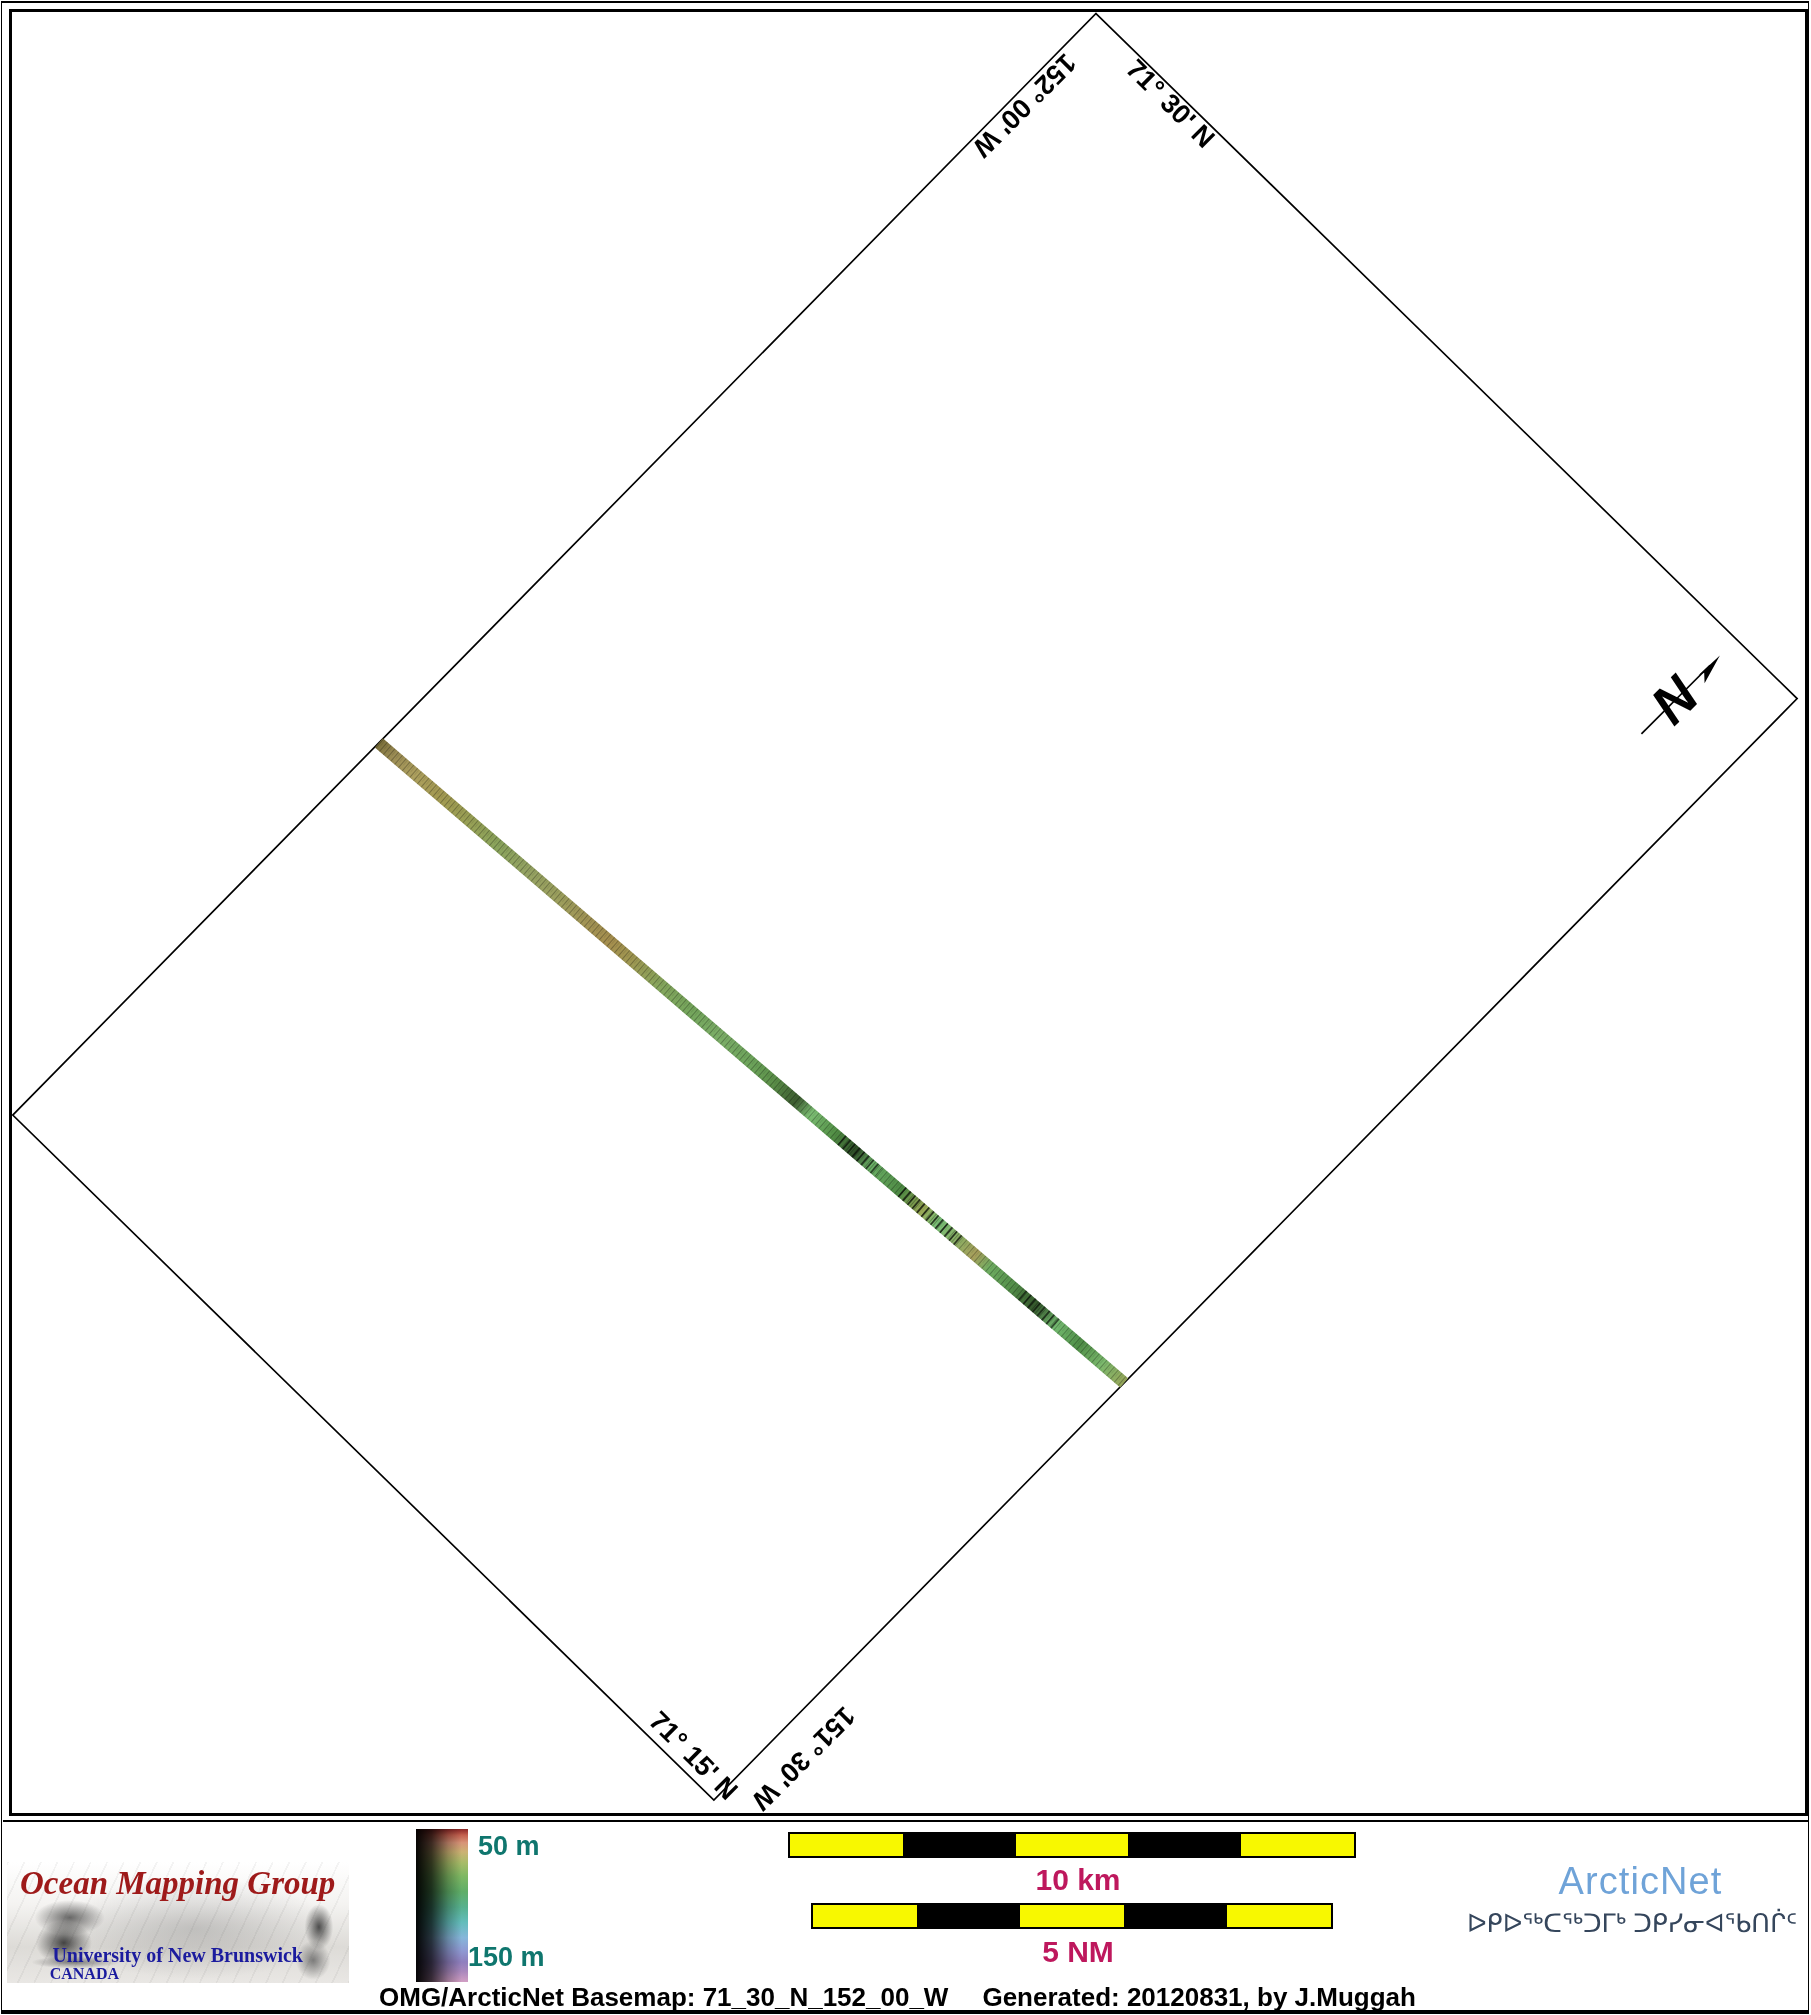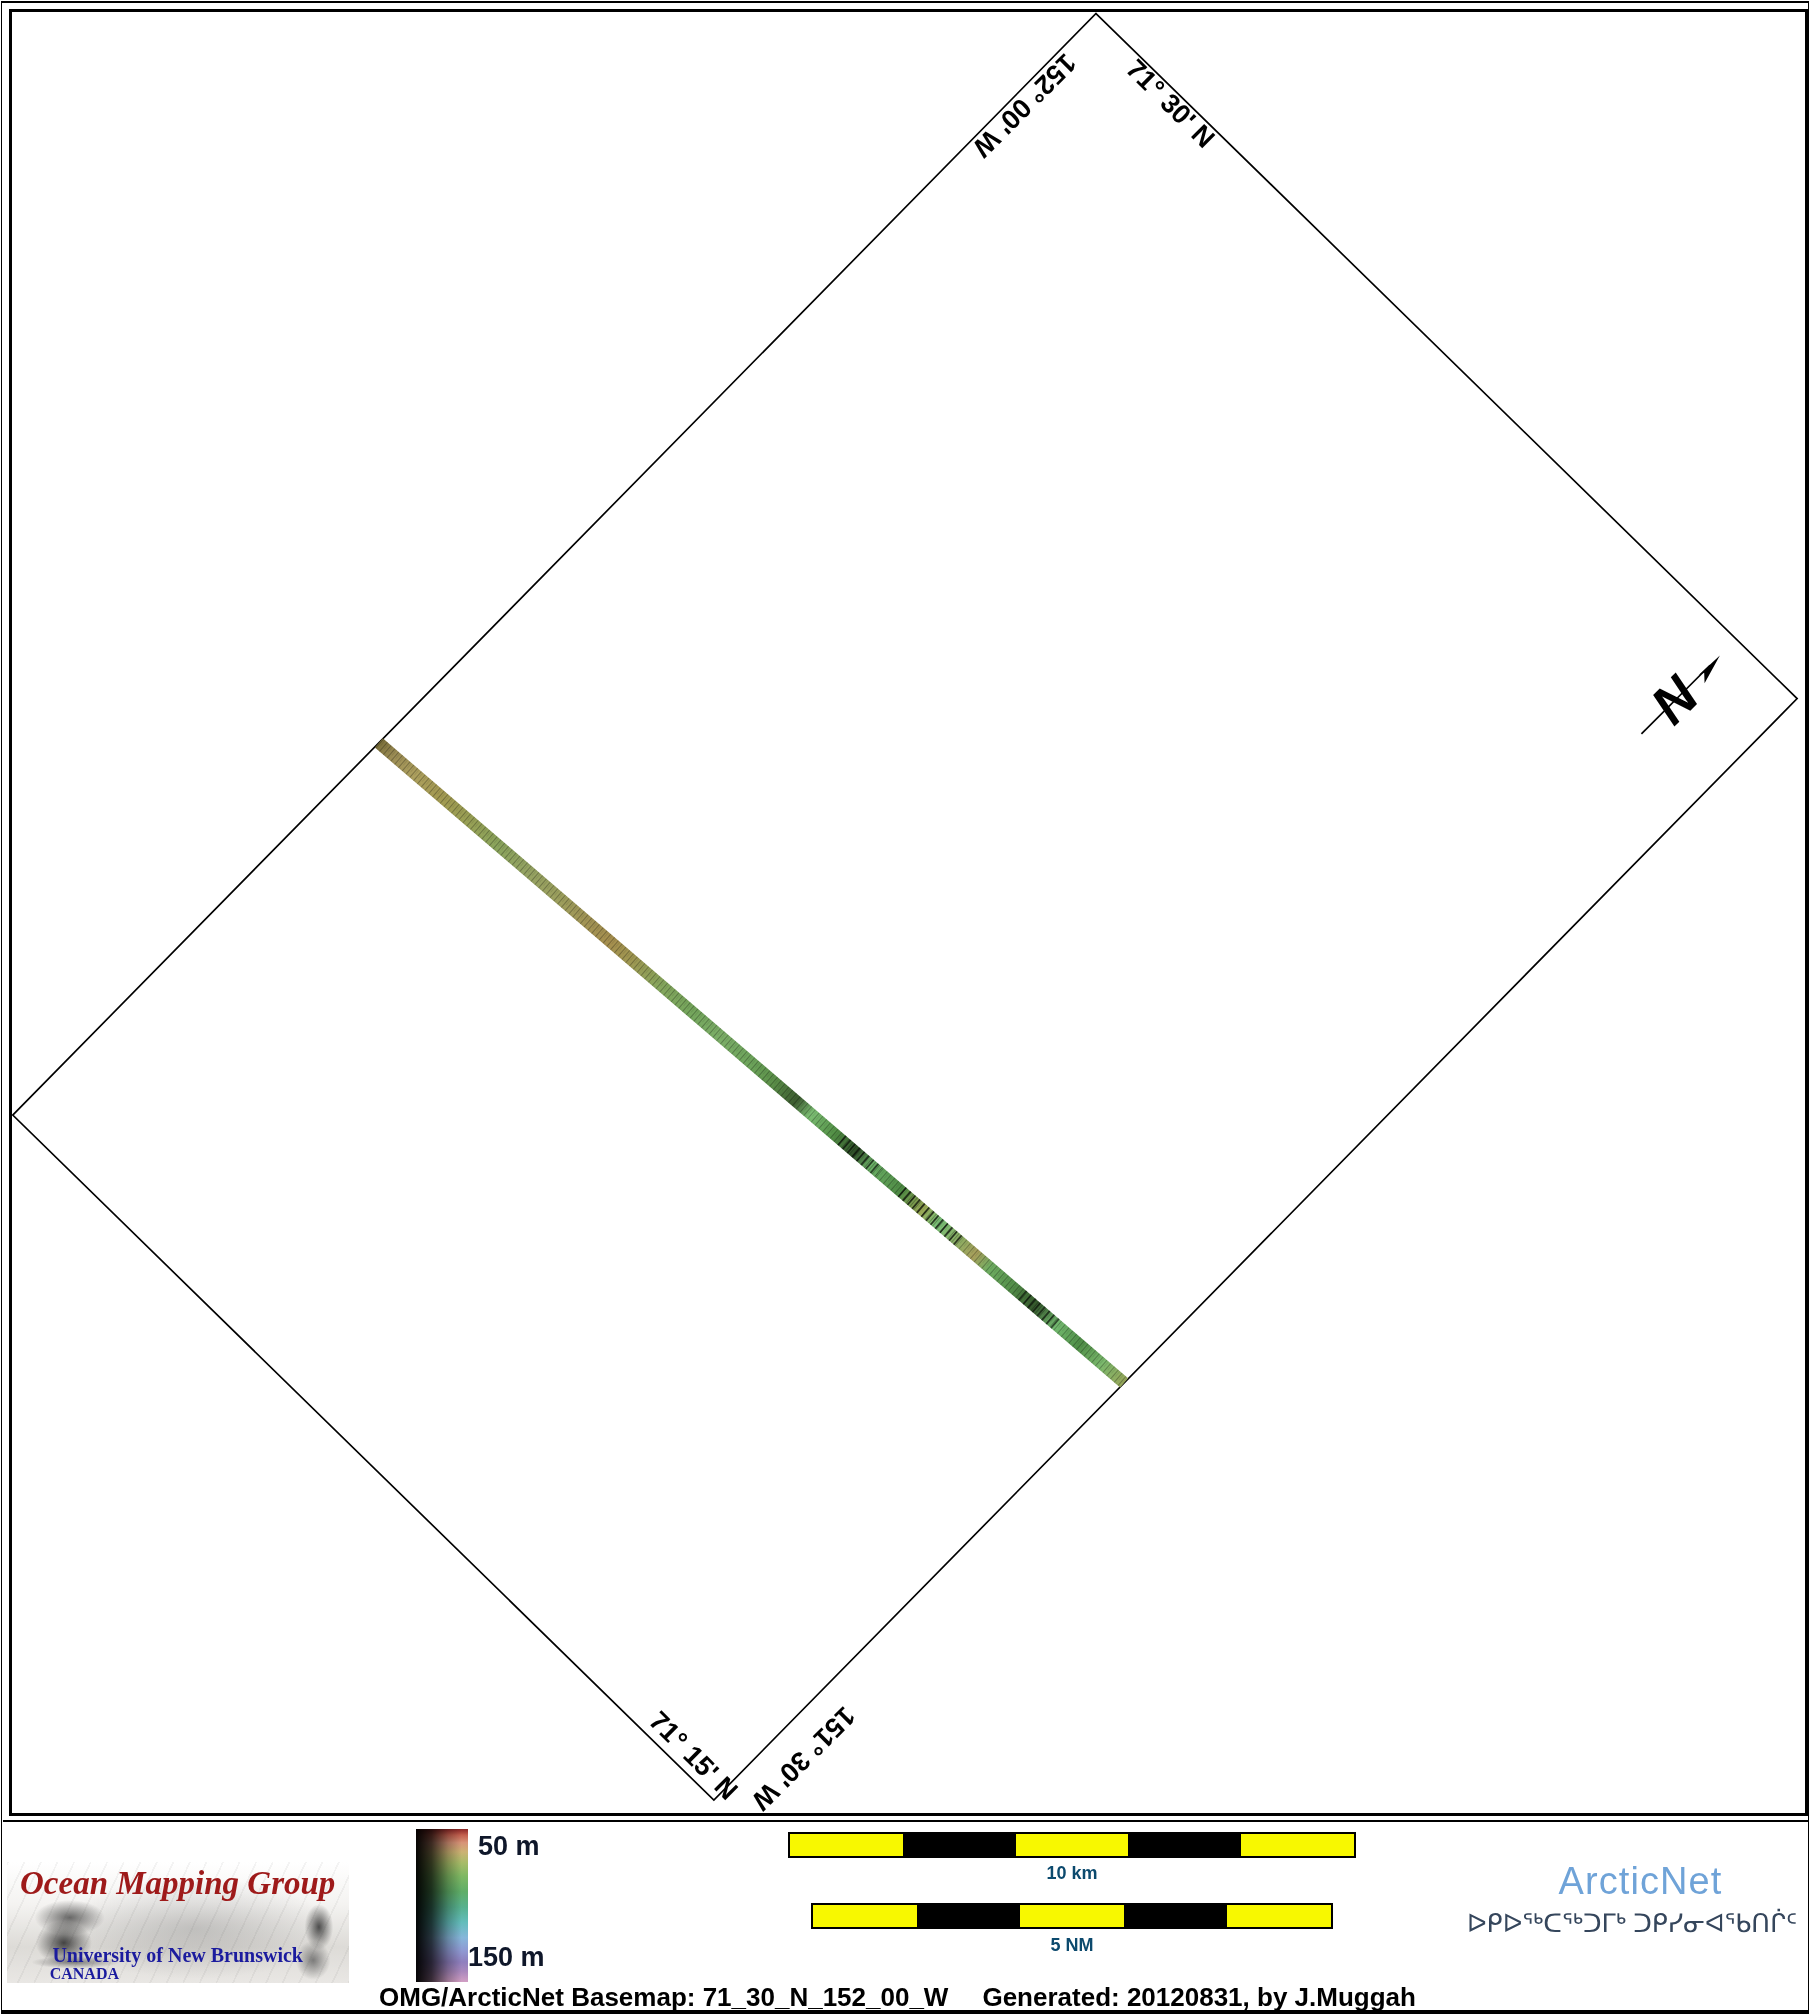--- a/index.html
+++ b/index.html
@@ -42,28 +42,28 @@
       font-family:"Liberation Serif",serif;font-weight:bold;font-size:20px;color:#1b1b9e;}
   .omg-country{position:absolute;left:0;top:103px;width:100%;text-align:left;
       font-family:"Liberation Serif",serif;font-weight:bold;font-size:16px;color:#1b1b9e;padding-left:43px;}
   
   .colorbar{position:absolute;left:416px;top:1829px;width:52px;height:153px;
       background:
         linear-gradient(to right, rgba(0,0,0,0.97) 0%, rgba(0,0,0,0.72) 30%, rgba(0,0,0,0.25) 62%, rgba(0,0,0,0) 88%),
         linear-gradient(to bottom,#8c2626 0%,#c4604f 4%,#d89478 9%,#ccb273 15%,#a8bc68 22%,
           #7eb863 31%,#5fae68 41%,#57b18e 51%,#63bdbb 61%,#86b6da 71%,#8f9bd4 79%,
           #8f7fbe 87%,#a988bd 93%,#d29fc4 100%);}
-  .cb-label{position:absolute;font-weight:bold;font-size:27px;color:#0f172a;white-space:nowrap;}
+  .cb-label{position:absolute;font-weight:bold;font-size:27px;color:#0f766e;white-space:nowrap;}
   
   .sbar{position:absolute;height:21.6px;border:2.2px solid #000;display:flex;background:#000;}
   .sbar .seg{flex:1 1 0;}
   .seg.y{background:#f8f800;}
   .seg.k{background:#000;}
-  .sbar-label{position:absolute;transform:translateX(-50%);font-weight:bold;font-size:18px;
-      color:#0c4a6e;white-space:nowrap;}
+  .sbar-label{position:absolute;transform:translateX(-50%);font-weight:bold;font-size:30px;
+      color:#be185d;white-space:nowrap;margin-left:6px;}
   
   .arcticnet-name{position:absolute;left:1474px;top:1860px;width:333px;text-align:center;
       font-size:38px;letter-spacing:1.1px;color:#6fa3d8;white-space:nowrap;}
   .arcticnet-inuk{position:absolute;left:1467px;top:1908px;width:341px;text-align:left;
       font-size:25.5px;color:#35465c;white-space:nowrap;}
   
   .caption{position:absolute;left:379px;top:1982px;display:flex;gap:34px;
       font-weight:bold;font-size:26px;color:#000;white-space:nowrap;}
 </style>
 </head>

